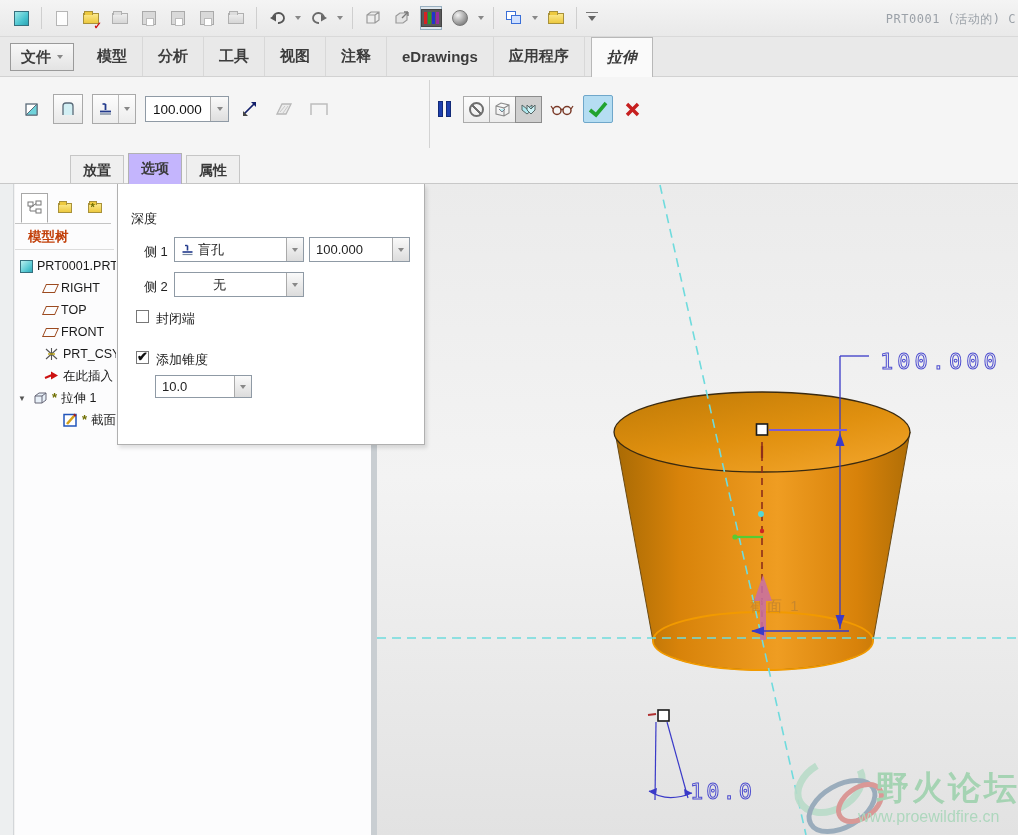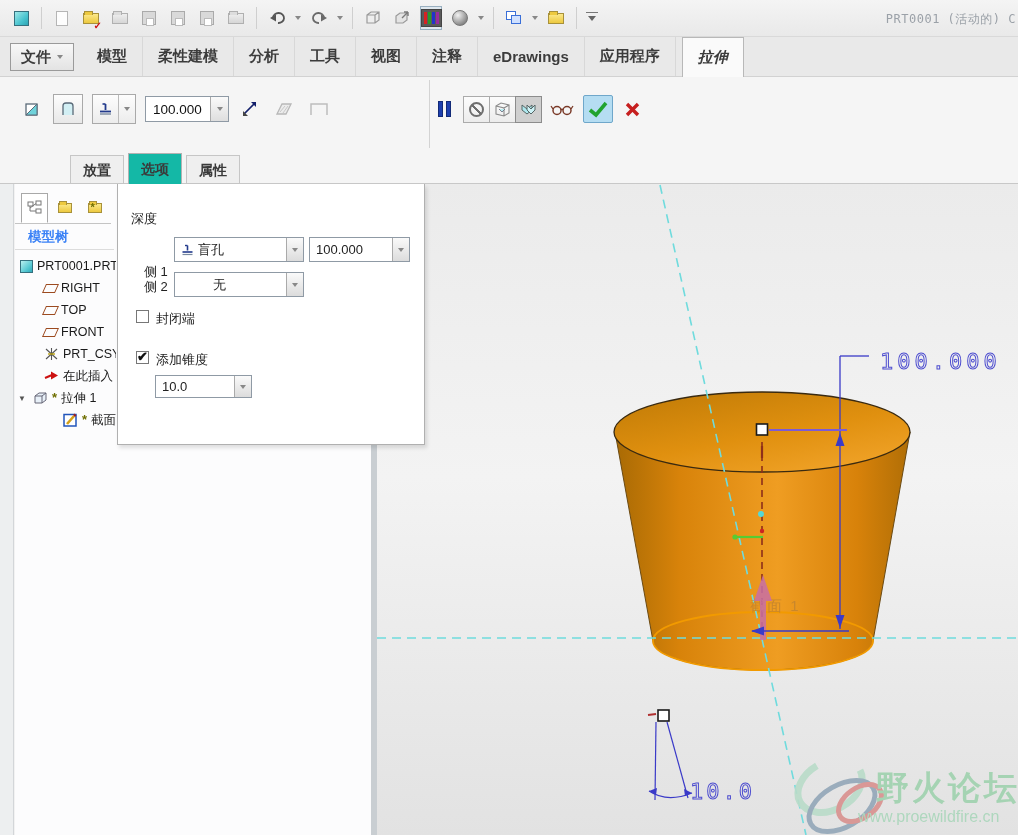--- a/index.html
+++ b/index.html
@@ -56,39 +56,39 @@
   .pause { display:flex; gap:3px; }
   .pause i { width:5px; height:16px; background:#1d3fae; border:1px solid #122a77; display:block; }
   .pvbtn { width:27px; height:27px; display:flex; align-items:center; justify-content:center; border:1px solid #ababab; background:linear-gradient(#fcfcfc,#ececec); margin-right:-1px; }
   .pvbtn.pressed { background:#cfcfcf; border-color:#8c8c8c; }
   .nopv { width:15px; height:15px; border-radius:50%; border:2px solid #6f6f6f;
           background:linear-gradient(45deg, transparent 44%, #6f6f6f 44% 56%, transparent 56%); }
   .okbtn { width:30px; height:28px; display:flex; align-items:center; justify-content:center; background:#b5ddf2; border:1px solid #6fa7ca; border-radius:2px; }
   .subtabs { position:absolute; left:70px; bottom:-1px; display:flex; align-items:flex-end;justify-content:flex-end; }
   .stab { height:29px; line-height:28px; padding:0 12px; font-size:14px; font-weight:bold; color:#3a3a3a;
           border:1px solid #c6c6c6; background:#efefef; margin-right:4px; }
-  .stab.active { height:31px; line-height:30px; background:#14b8a6; border-color:#b2b2b2; border-bottom:none; z-index:6; position:relative; }
+  .stab.active { height:31px; line-height:30px; background:#c4b5fd; border-color:#b2b2b2; border-bottom:none; z-index:6; position:relative;font-family:Liberation Mono, monospace; }
 
   
   .main { position:absolute; left:0; top:184px; width:1018px; height:651px; }
   .edge { position:absolute; left:0; top:0; bottom:0; width:14px; background:#edeff0; border-right:1px solid #d3d6d9; }
   .navigator { position:absolute; left:15px; top:0; bottom:0; width:356px; background:#fcfcfd; }
   .divider { position:absolute; left:371px; top:0; bottom:0; width:6px; background:#c9ced2; }
   .graphics { position:absolute; left:377px; top:0; width:641px; height:651px;
               background:linear-gradient(#ebebeb, #f3f3f3 45%, #e2e2e2); }
   .scene { position:absolute; left:0; top:0; }
 
   
   .navtabs { display:flex; gap:3px; padding:9px 0 0 6px; width:96px; border-bottom:1px solid #c4c4c4; }
   .ntab { width:27px; height:30px; display:flex; align-items:center; justify-content:center; border:1px solid transparent; }
   .ntab.active { background:#fff; border-color:#a8a8a8; border-bottom-color:#fff; margin-bottom:-1px; }
   .fold-sm { width:14px; height:10px; background:linear-gradient(#fbe88a,#edc93f); border:1px solid #a8913a; position:relative; }
   .fold-sm:before { content:""; position:absolute; left:0; top:-3px; width:6px; height:3px; background:#edc93f; border:1px solid #a8913a; border-bottom:none; }
   .fold-sm .star { position:absolute; left:2px; top:-2px; font-weight:bold; color:#6e6e00; font-size:11px; }
-  .nav-header { height:26px; line-height:26px; padding-left:13px; font-size:13.5px; font-weight:bold; color:#3b82f6;
+  .nav-header { height:26px; line-height:26px; padding-left:13px; font-size:13.5px; font-weight:bold; color:#c2410c;
                 border-bottom:1px solid #dcdcdc; width:99px; }
   .tree { padding-top:5px; }
   .trow { height:22px; display:flex; align-items:center; white-space:nowrap; overflow:hidden; width:101px; font-size:12.5px; color:#1a1a1a; gap:4px; }
   .trow .lbl { overflow:hidden; }
   .ind1 { padding-left:5px; } .ind2 { padding-left:29px; } .ind3 { padding-left:48px; }
   .exp { font-size:8px; color:#555; padding-left:3px; width:14px; }
   .plane { width:13px; height:9px; border:1.5px solid #9c4a1f; transform:skewX(-24deg); flex:0 0 auto; }
   .cube13 { width:13px; height:13px; background:linear-gradient(135deg,#b9f0f0,#55c8d2 65%,#2fa8b8); border:1px solid #35707e; flex:0 0 auto; }
   .star { font-weight:bold; color:#6e6e00; font-size:13px; line-height:10px; }
 
@@ -190,21 +190,20 @@
       </span>
     <span class="qat-doc">PRT0001 (活动的) C</span>
   </div>
 
   <div class="menubar">
     <span class="mtab file">
         <span>文件</span>
         <span class="mini-arrow sm"></span>
       </span>
     <span class="mtab">模型</span>
-    <span class="mtab">柔性建模</span>
     <span class="mtab">分析</span>
     <span class="mtab">工具</span>
     <span class="mtab">视图</span>
     <span class="mtab">注释</span>
     <span class="mtab">eDrawings</span>
     <span class="mtab">应用程序</span>
     <span class="mtab active">拉伸</span>
   </div>
 
   <div class="ribbon">
@@ -446,21 +445,21 @@
           <ellipse cx="860" cy="803" rx="24" ry="15" fill="none" stroke="#d9908e" stroke-width="5" transform="rotate(-35 860 803)"></ellipse>
           <text x="876" y="799" font-size="33" font-weight="bold" letter-spacing="3" fill="#9fd2ae">野火论坛</text>
           <text x="858" y="822" font-size="16" fill="#a9d6ba">www.proewildfire.cn</text>
         </g>
       </svg>
     </div>
 
     <div class="flyout">
       <span class="abs" style="left:13px; top:26px;">深度</span>
 
-      <span class="abs" style="left:26px; top:59px;margin-top:20px;">侧 1</span>
+      <span class="abs" style="left:26px; top:59px;">侧 1</span>
       <span class="fcombo" style="left:56px; top:53px; width:130px; height:25px;">
         <span class="val">
           <svg width="13" height="12">
               <path d="M6.5,1.5 L6.5,6.5" stroke="#223a8c" stroke-width="1.6" fill="none"></path>
               <path d="M4,1.5 L6.5,1.5" stroke="#223a8c" stroke-width="1.4" fill="none"></path>
               <path d="M1.5,8 L11.5,8" stroke="#223a8c" stroke-width="1.6" fill="none"></path>
               <path d="M1.5,10.5 L11.5,10.5" stroke="#7a8aa0" stroke-width="1.2" fill="none"></path>
             </svg>
           <span>盲孔</span>
         </span>

